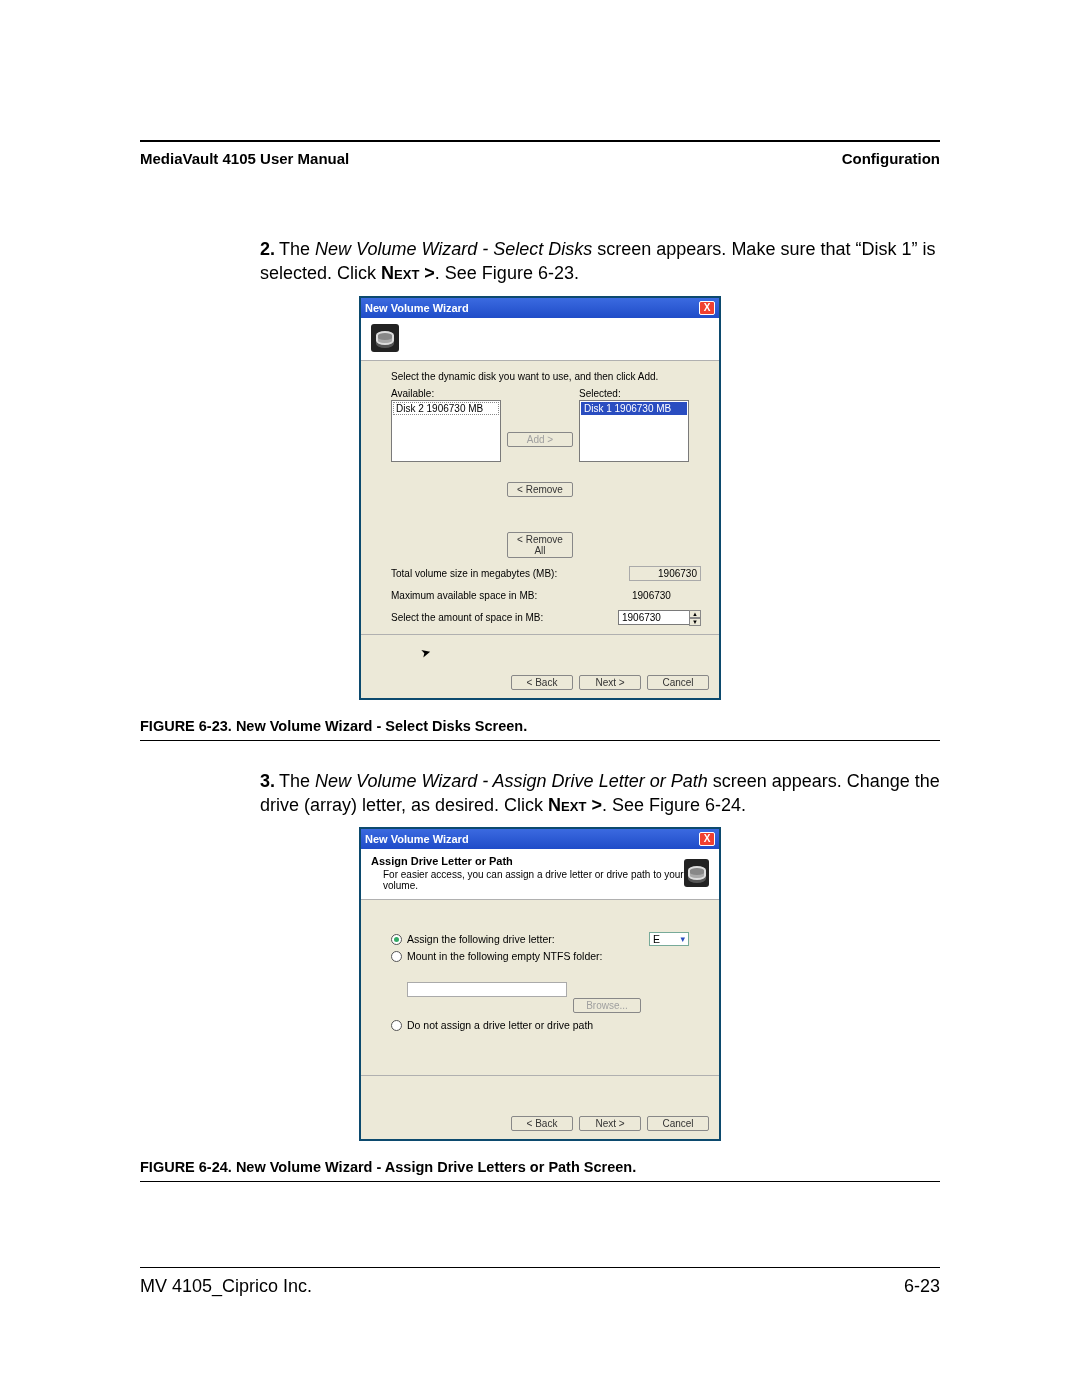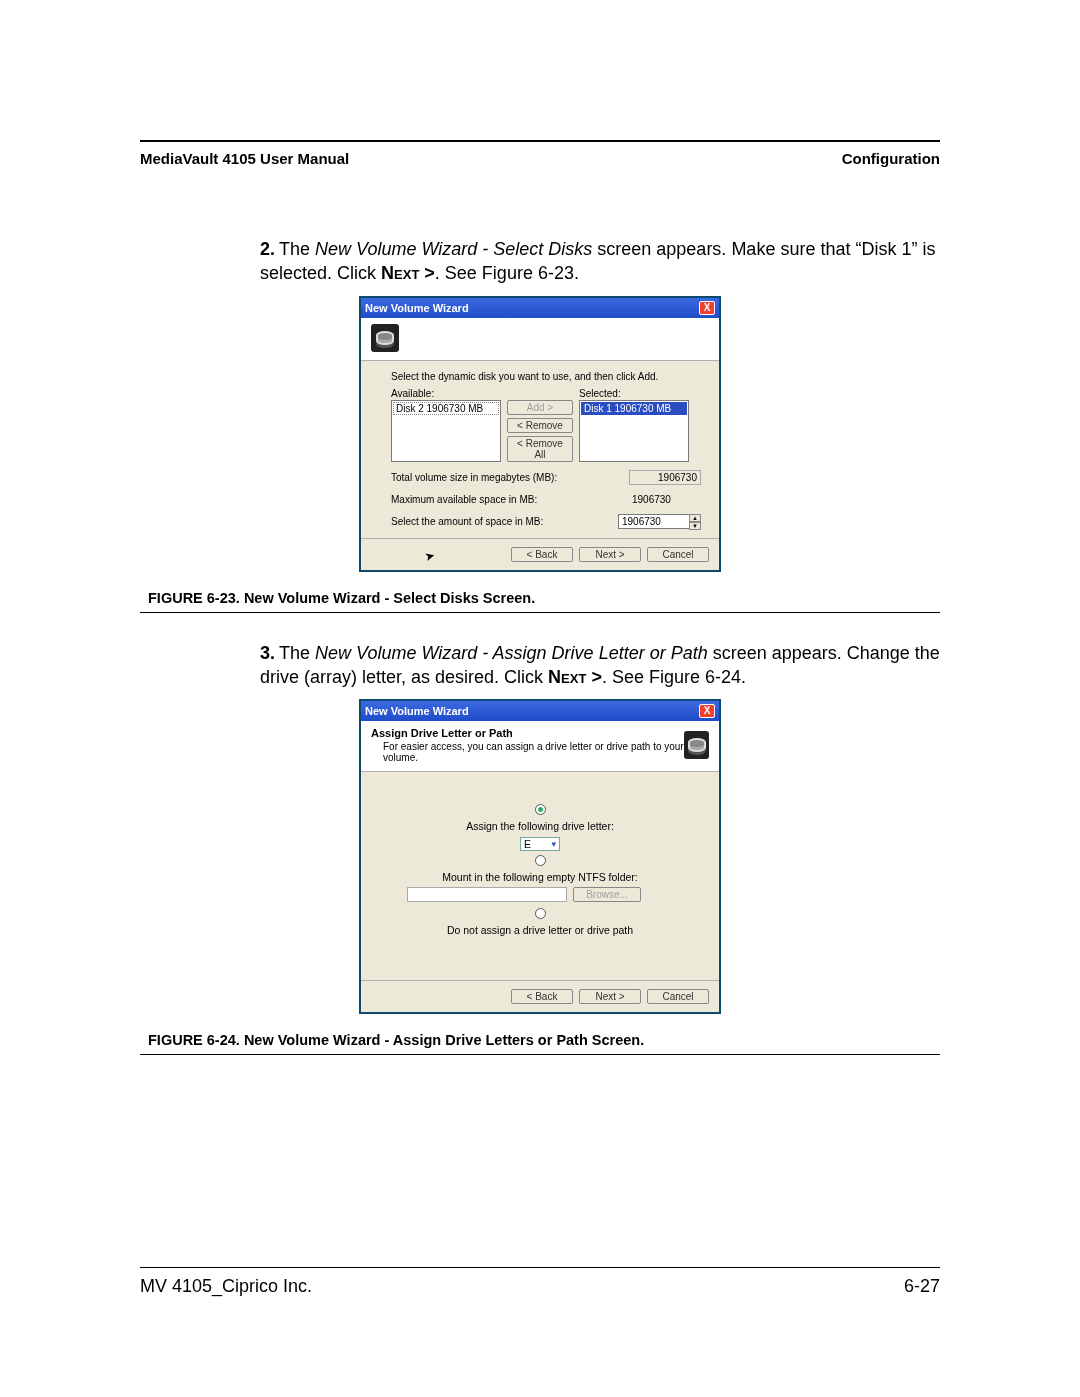--- a/index.html
+++ b/index.html
@@ -114,20 +114,21 @@
   .midbtns { display: flex; flex-direction: column; gap: 3px; padding-top: 12px; }
   .xpbtn {
     width: 66px;
     font-size: 10px;
     padding: 1px 8px;
     background: #ece9d8;
     border: 1px solid #888;
     border-radius: 2px;
     text-align: center;
     color: #333;
+    margin-top: 32px;
   }
   .xpbtn.disabled { color: #a0a0a0; }
   .rowline { display: flex; justify-content: space-between; align-items: center; margin-top: 8px; font-size: 10px; }
   .valbox {
     width: 72px;
     background: #fff;
     border: 1px solid #7a7a7a;
     padding: 1px 3px;
     font-size: 10px;
     text-align: left;
@@ -144,36 +145,36 @@
   }
   .wiz-foot .xpbtn { width: 62px; }
   .cursor-arrow {
     position: relative;
     left: -70px; top: 2px;
     font-size: 12px;
     color: #000;
     transform: rotate(-15deg);
   }
   
-  .radio-row { display: flex; align-items: center; gap: 5px; margin: 4px 0; font-size: 10.5px; flex-direction: column; }
+  .radio-row { display: flex; align-items: center; gap: 5px; margin: 4px 0; font-size: 10.5px; }
   .radio {
     width: 11px; height: 11px; border: 1px solid #555; border-radius: 50%; background:#fff;
     display: inline-flex; align-items:center; justify-content:center;
   }
   .radio .dot { width:5px; height:5px; background:#3a6; border-radius:50%; }
   .dlsel {
     width: 40px; background:#fff; border:1px solid #7a9; padding:0 3px;
     display:flex; justify-content:space-between; align-items:center; font-size:10.5px;
   }
   .dlsel .chev { color:#2a4dc0; font-size:9px; }
   .ntfs-input { width: 160px; height:15px; background:#fff; border:1px solid #aaa; margin-left:16px; }
   figcaption, .figcap {
     font-size: 14.5px;
     font-weight: bold;
-    margin: 12px 0 6px 8px;
+    margin: 12px 0 6px 0;
   }
   .sec-div {
     border-top: 1px solid #000;
     margin: 4px 0 28px 0;
   }
   .footer {
     position: absolute;
     bottom: 100px;
     left: 140px; right: 140px;
   }
@@ -309,15 +310,15 @@
   </div>
 
   <div class="figcap">FIGURE 6-24. New Volume Wizard - Assign Drive Letters or Path Screen.</div>
   <div class="sec-div"></div>
 </div>
 
 <div class="footer">
   <div class="footer-line"></div>
   <div class="footer-row">
     <span>MV 4105_Ciprico Inc.</span>
-    <span>6-27</span>
+    <span>6-23</span>
   </div>
 </div>
 
 </body></html>

